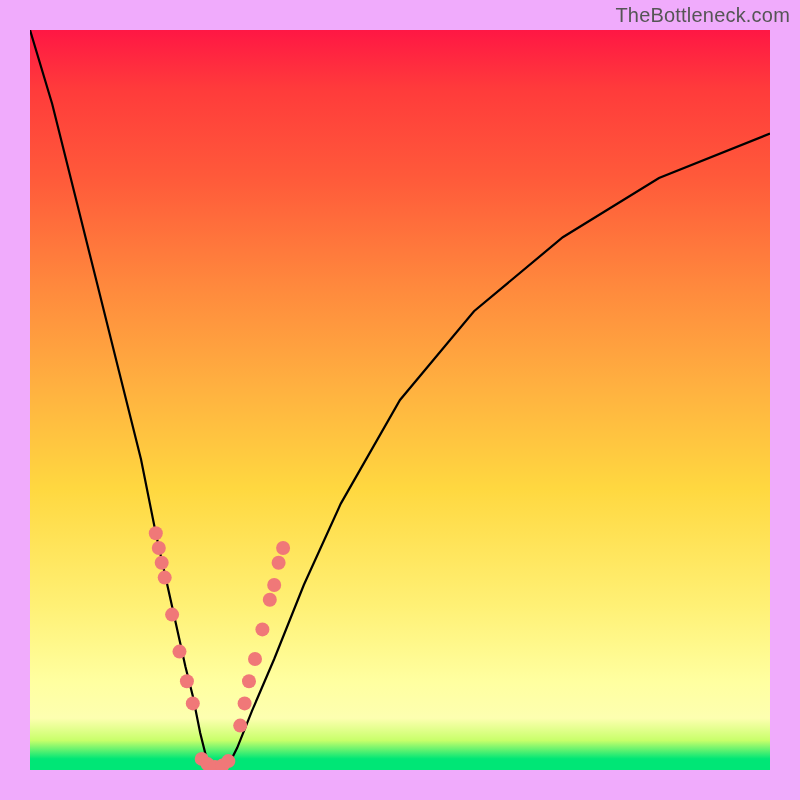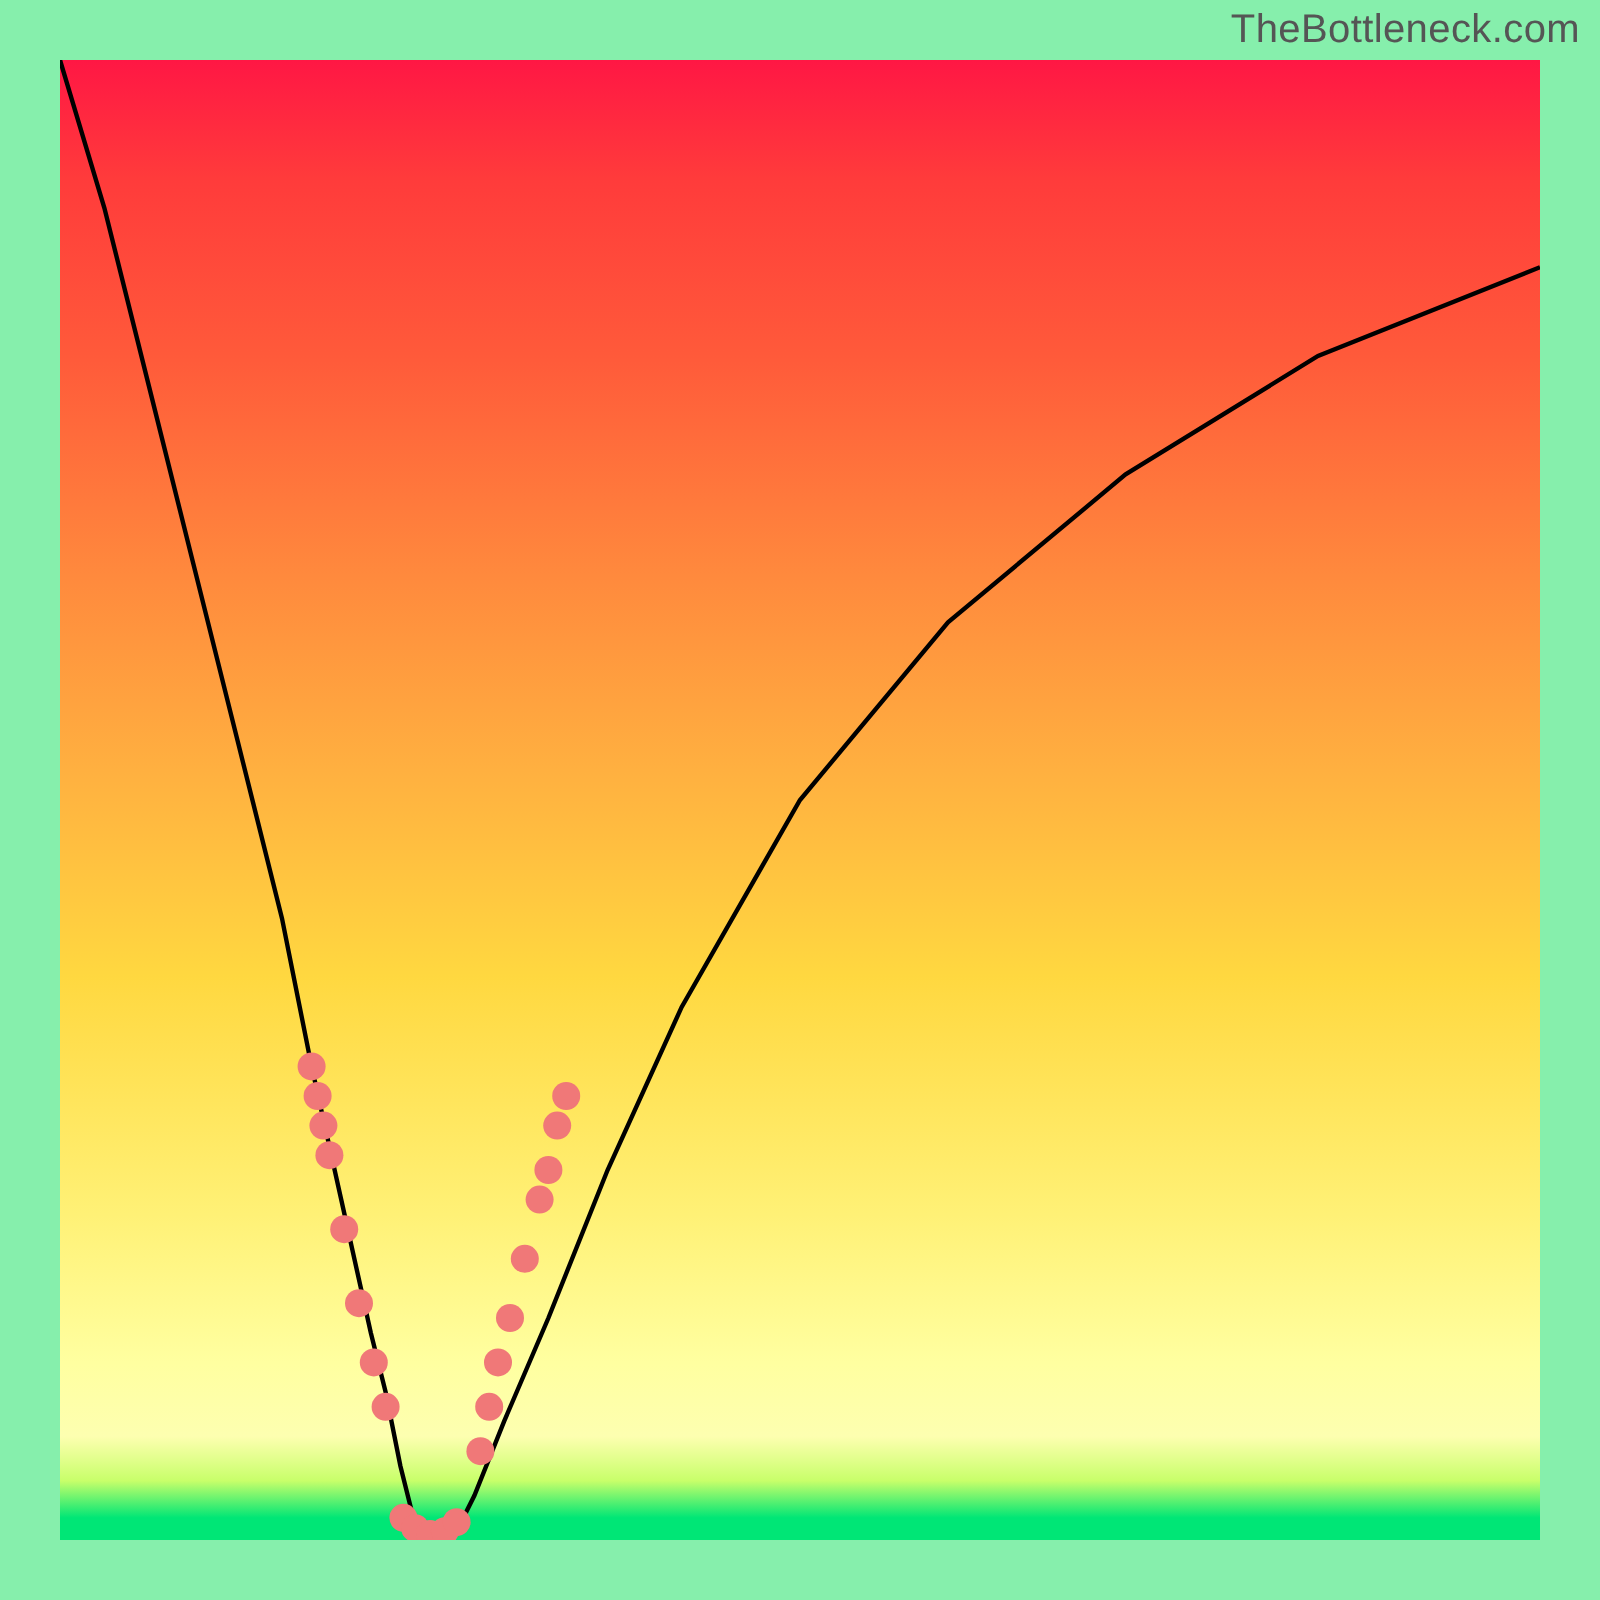--- a/index.html
+++ b/index.html
@@ -10,21 +10,21 @@
     background: #000;
     overflow: hidden;
     font-family: Arial, Helvetica, sans-serif;
   }
   .frame {
     position: absolute;
     left: 0;
     top: 0;
     width: 800px;
     height: 800px;
-    background: #86efac;
+    background: #f0abfc;
   }
   .plot-area {
     position: absolute;
     left: 30px;
     top: 30px;
     width: 740px;
     height: 740px;
     
     background: linear-gradient(
       to bottom,

